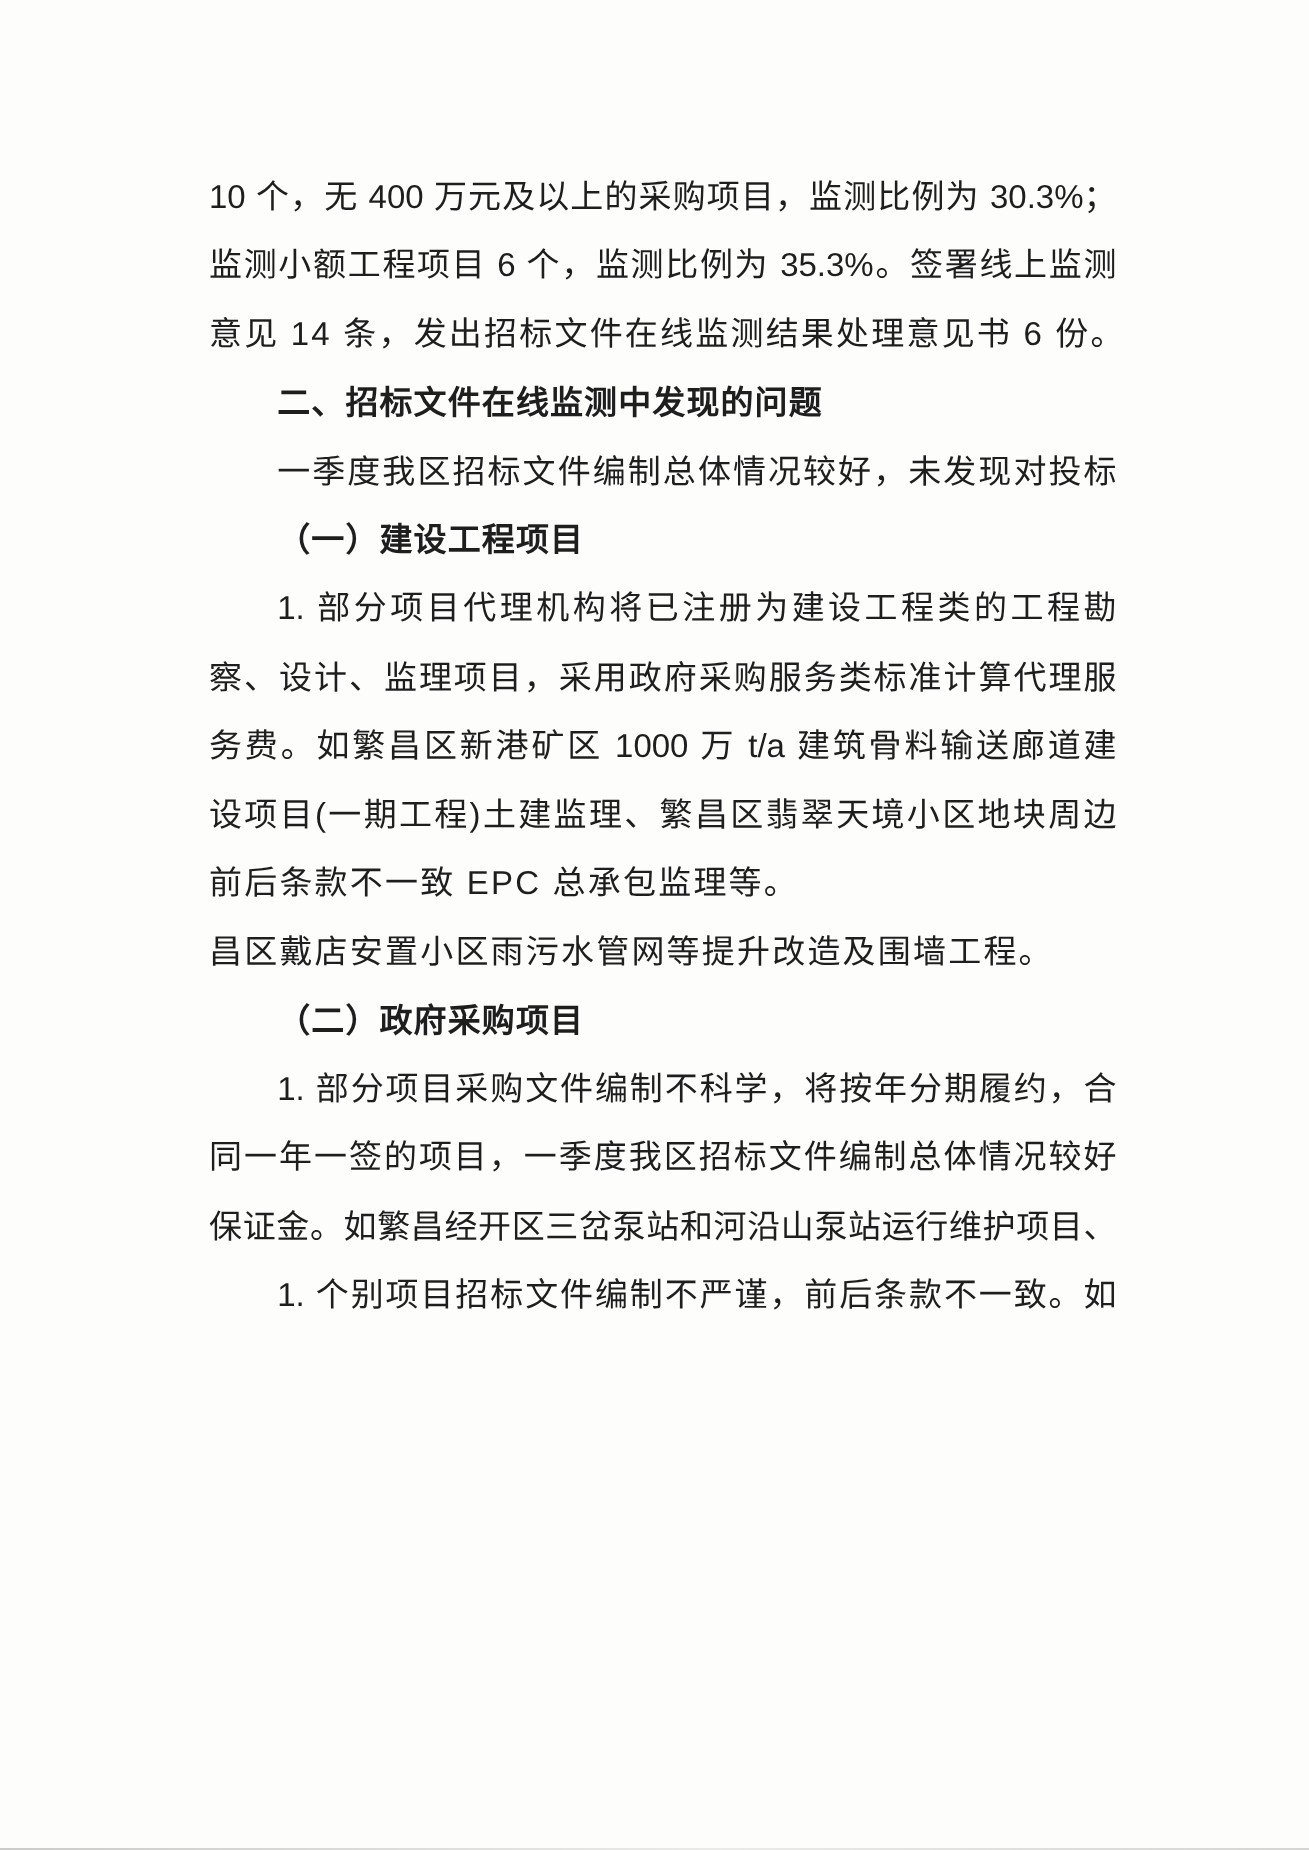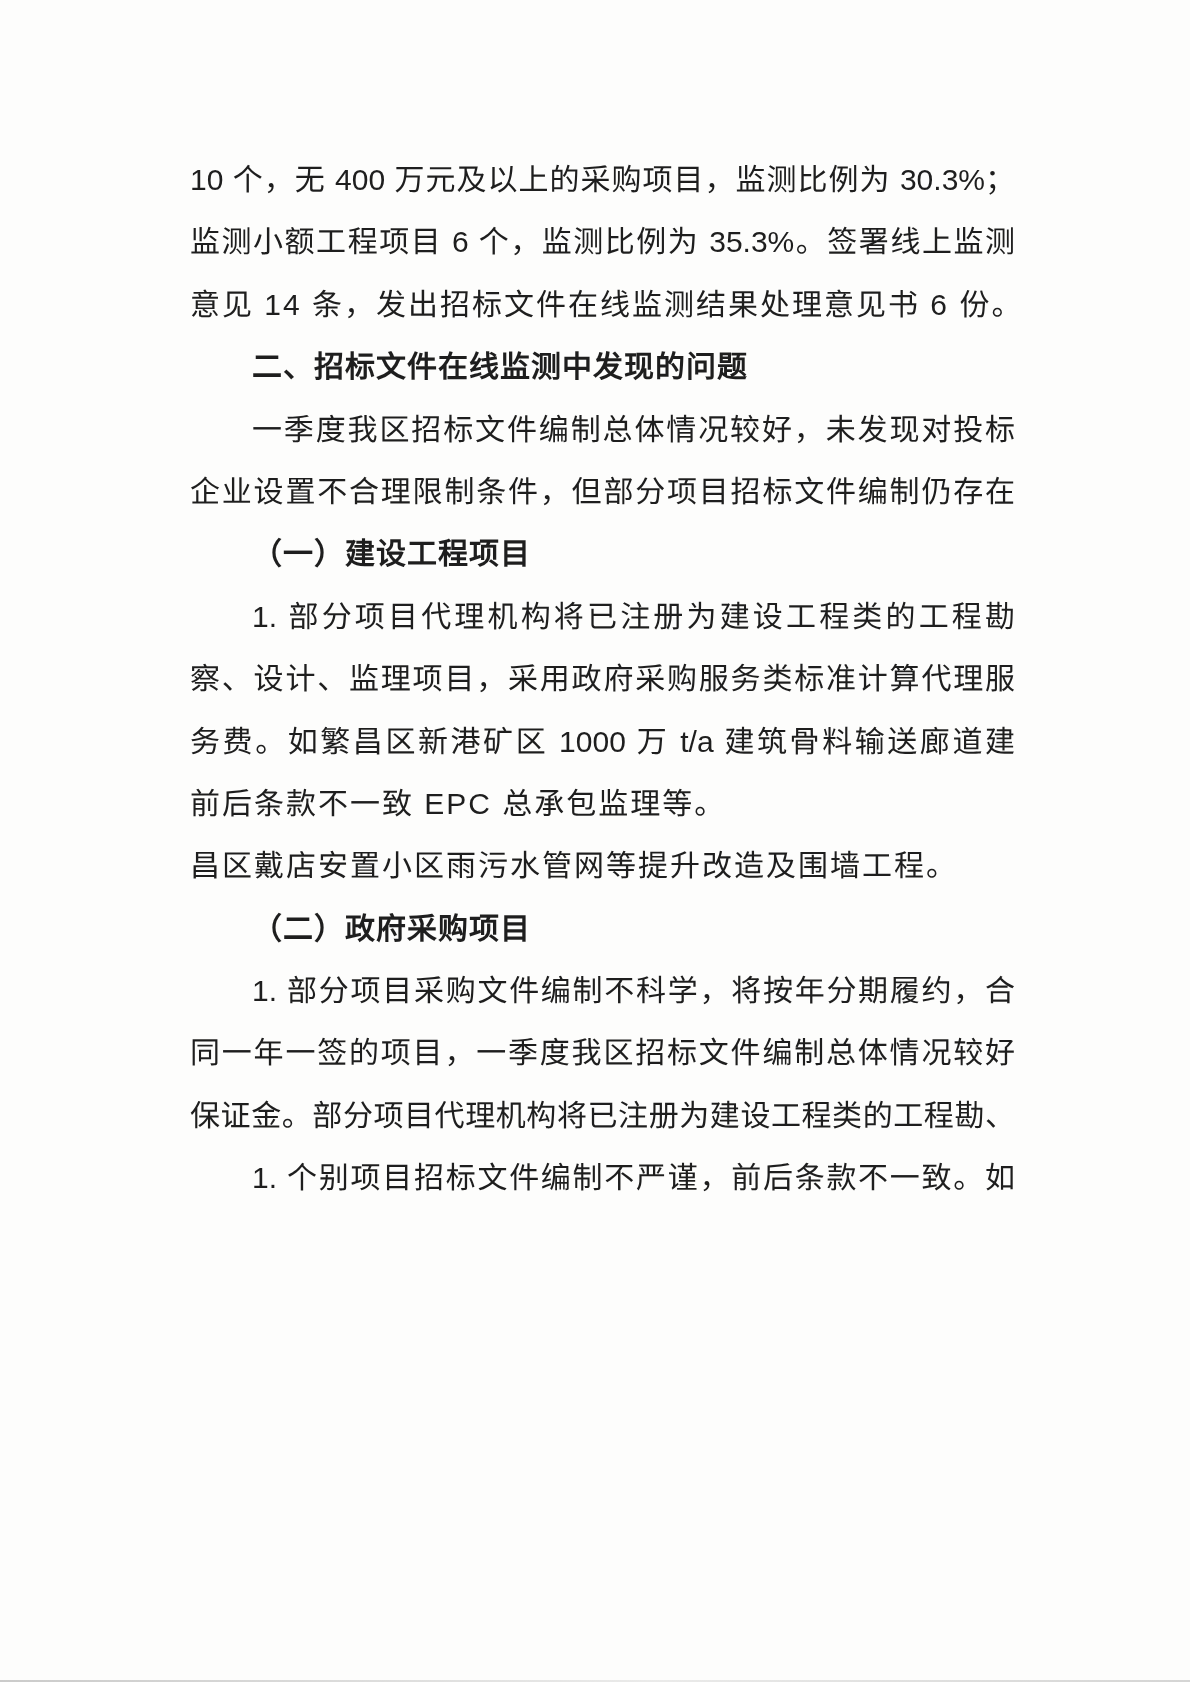--- a/index.html
+++ b/index.html
@@ -60,27 +60,27 @@
 </head>
 <body>
 
 <div class="page" style="background: rgb(253, 253, 252); color: rgb(30, 30, 30);">
   <div class="text-block">
       <div class="line justify">10 个，无 400 万元及以上的采购项目，监测比例为 30.3%；</div>
       <div class="line justify">监测小额工程项目 6 个，监测比例为 35.3%。签署线上监测</div>
       <div class="line">意见 14 条，发出招标文件在线监测结果处理意见书 6 份。</div>
       <div class="line indent bold">二、招标文件在线监测中发现的问题</div>
       <div class="line indent justify">一季度我区招标文件编制总体情况较好，未发现对投标</div>
-      <div class="line justify">企业设置不合理限制条件，但部分项目招标文件编制仍存在</div>
       <div class="line indent bold">（一）建设工程项目</div>
       <div class="line indent justify">1. 部分项目代理机构将已注册为建设工程类的工程勘</div>
       <div class="line justify">察、设计、监理项目，采用政府采购服务类标准计算代理服</div>
       <div class="line justify">务费。如繁昌区新港矿区 1000 万 t/a 建筑骨料输送廊道建</div>
+      <div class="line justify">设项目(一期工程)土建监理、繁昌区翡翠天境小区地块周边</div>
       <div class="line">前后条款不一致 EPC 总承包监理等。</div>
       <div class="line">昌区戴店安置小区雨污水管网等提升改造及围墙工程。</div>
       <div class="line indent bold">（二）政府采购项目</div>
       <div class="line indent justify">1. 部分项目采购文件编制不科学，将按年分期履约，合</div>
       <div class="line justify">同一年一签的项目，一季度我区招标文件编制总体情况较好</div>
-      <div class="line justify">保证金。部分项目代理机构将已注册为建设工程类的工程勘、</div>
+      <div class="line justify">保证金。如繁昌经开区三岔泵站和河沿山泵站运行维护项目、</div>
       <div class="line indent justify">1. 个别项目招标文件编制不严谨，前后条款不一致。如</div>
     </div>
   <div class="scan-edge-bottom"></div>
 </div>
 
 </body></html>

